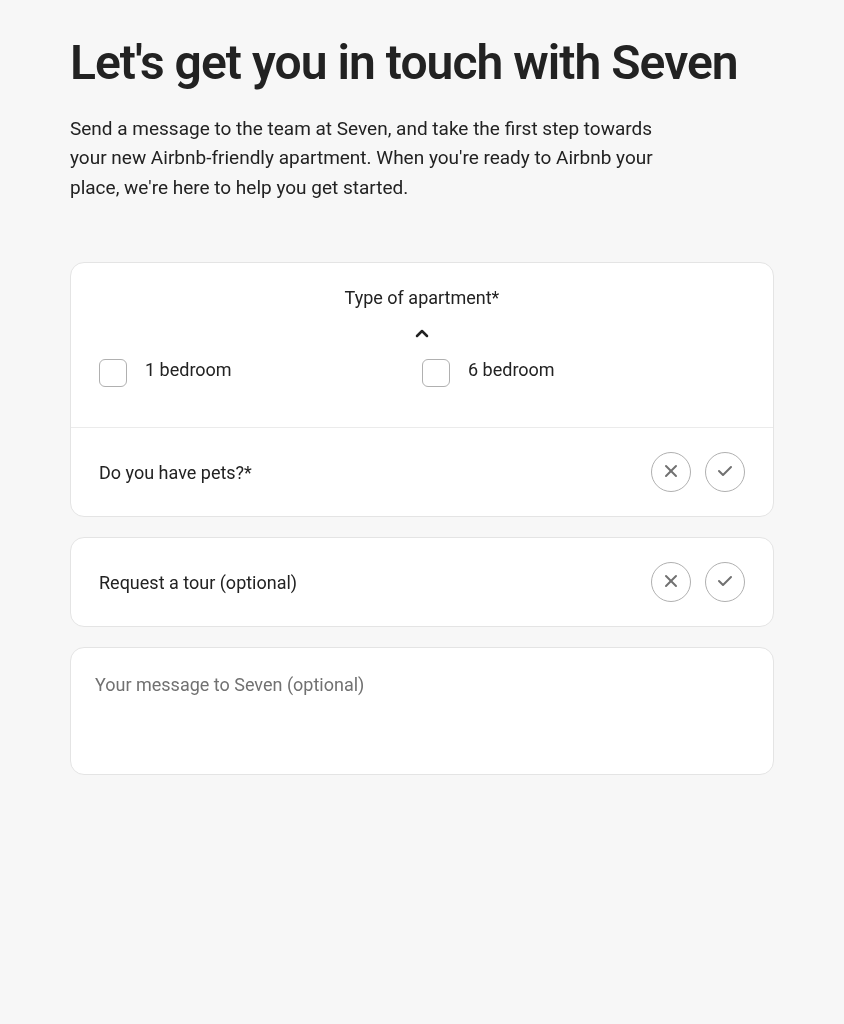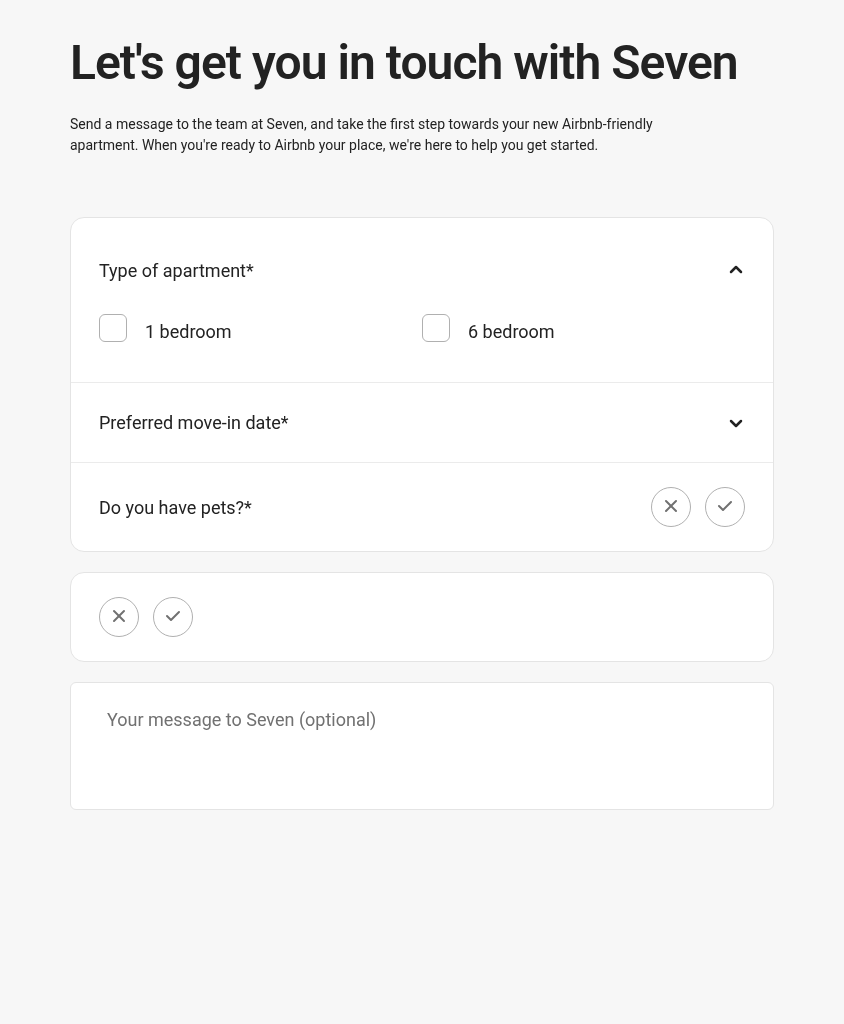--- a/index.html
+++ b/index.html
@@ -17,21 +17,21 @@
   }
   .page-title {
     font-size: 48px;
     font-weight: 600;
     line-height: 1.12;
     letter-spacing: -0.02em;
     color: #222;
     margin-bottom: 24px;
   }
   .intro-text {
-    font-size: 14px;
+    font-size: 19px;
     line-height: 1.55;
     color: #222;
     max-width: 620px;
     margin-bottom: 60px;
   }
   .card {
     background: #fff;
     border: 1px solid #e4e4e4;
     border-radius: 14px;
     overflow: hidden;
@@ -45,41 +45,42 @@
     justify-content: space-between;
     min-height: 80px;
   }
   .section:last-child {
     border-bottom: none;
     text-align: center;
   }
   .section-expanded {
     padding: 24px 28px 0 28px;
     border-bottom: none;
+    flex-direction: column;
   }
   .section-label {
     font-size: 18px;
     color: #222;
   }
   .chevron {
     width: 18px;
     height: 18px;
     display: flex;
     align-items: center;
     justify-content: center;
   }
   .options-row {
     display: flex;
     padding: 16px 28px 40px 28px;
     border-bottom: 1px solid #ebebeb;
     gap: 0;
   }
   .option-item {
     display: flex;
-    align-items: flex-end;
+    align-items: flex-start;
     gap: 18px;
     flex: 1;
   }
   .checkbox {
     width: 28px;
     height: 28px;
     border: 1px solid #b0b0b0;
     border-radius: 6px;
     background: #fff;
     cursor: pointer;
@@ -99,22 +100,22 @@
     border: 1px solid #b0b0b0;
     background: #fff;
     display: flex;
     align-items: center;
     justify-content: center;
     cursor: pointer;
   }
   .textarea-card {
     background: #fff;
     border: 1px solid #e4e4e4;
-    border-radius: 6px;
-    padding: 26px 36px;
+    border-radius: 14px;
+    padding: 26px 24px;
     min-height: 128px;
   }
   .textarea-placeholder {
     font-size: 18px;
     color: #717171;
     border: none;
     outline: none;
     width: 100%;
     resize: none;
     font-family: inherit;
@@ -145,28 +146,20 @@
     <div class="option-item">
       <div class="checkbox"></div>
       <span class="option-label">1 bedroom</span>
     </div>
     <div class="option-item">
       <div class="checkbox"></div>
       <span class="option-label">6 bedroom</span>
     </div>
   </div>
 
-  <div class="section">
-    <span class="section-label">Preferred move-in date*</span>
-    <span class="chevron">
-      <svg width="16" height="16" viewBox="0 0 16 16" fill="none" stroke="#222" stroke-width="2.5" stroke-linecap="round" stroke-linejoin="round">
-        <polyline points="3,6 8,11 13,6"></polyline>
-      </svg>
-    </span>
-  </div>
 
   <div class="section">
     <span class="section-label">Do you have pets?*</span>
     <div class="toggle-buttons">
       <button class="circle-btn">
         <span>
           <svg width="14" height="14" viewBox="0 0 14 14" fill="none" stroke="#717171" stroke-width="2" stroke-linecap="round">
             <line x1="2" y1="2" x2="12" y2="12"></line>
             <line x1="12" y1="2" x2="2" y2="12"></line>
           </svg>
@@ -179,20 +172,21 @@
           </svg>
         </span>
       </button>
     </div>
   </div>
 
 </div>
 
 <div class="card">
   <div class="section">
+    <span class="section-label">Request a tour (optional)</span>
     <div class="toggle-buttons">
       <button class="circle-btn">
         <span>
           <svg width="14" height="14" viewBox="0 0 14 14" fill="none" stroke="#717171" stroke-width="2" stroke-linecap="round">
             <line x1="2" y1="2" x2="12" y2="12"></line>
             <line x1="12" y1="2" x2="2" y2="12"></line>
           </svg>
         </span>
       </button>
       <button class="circle-btn">

